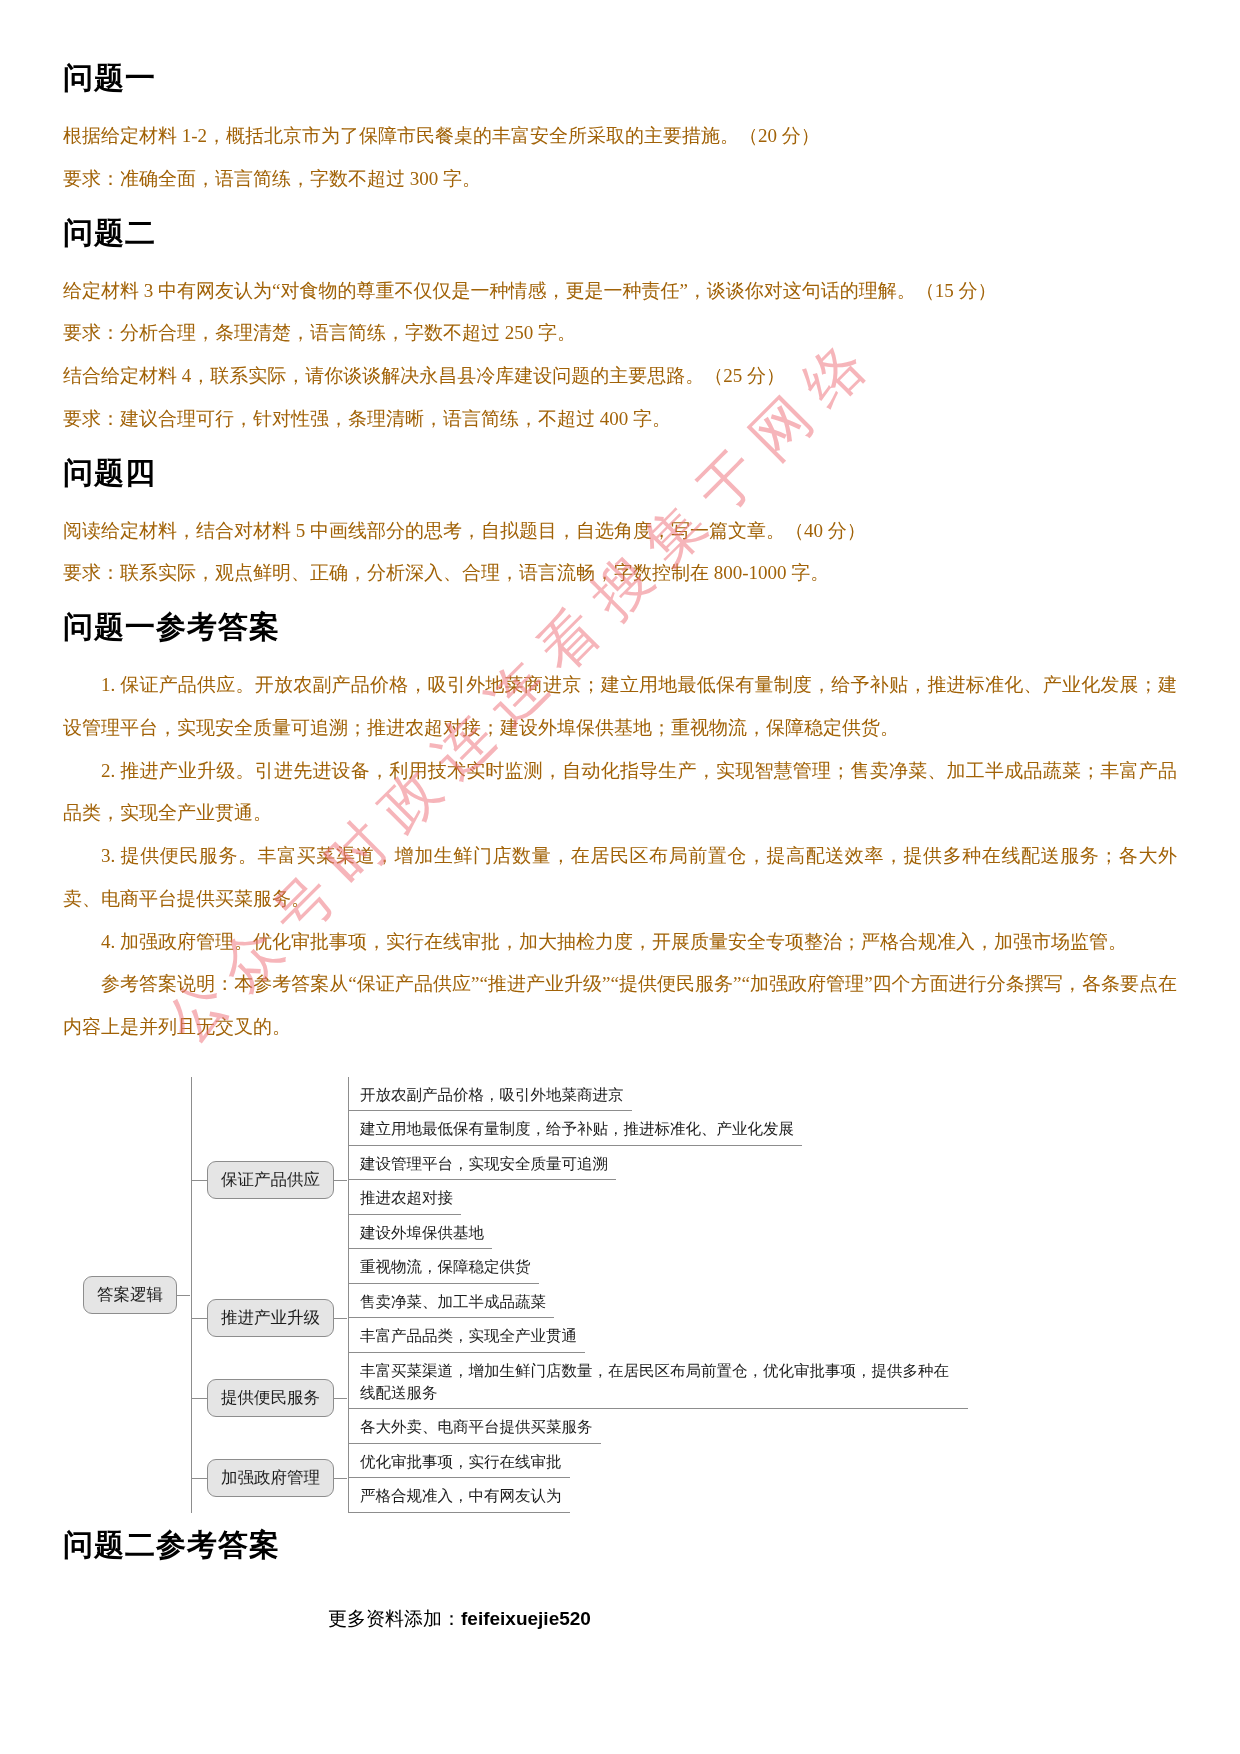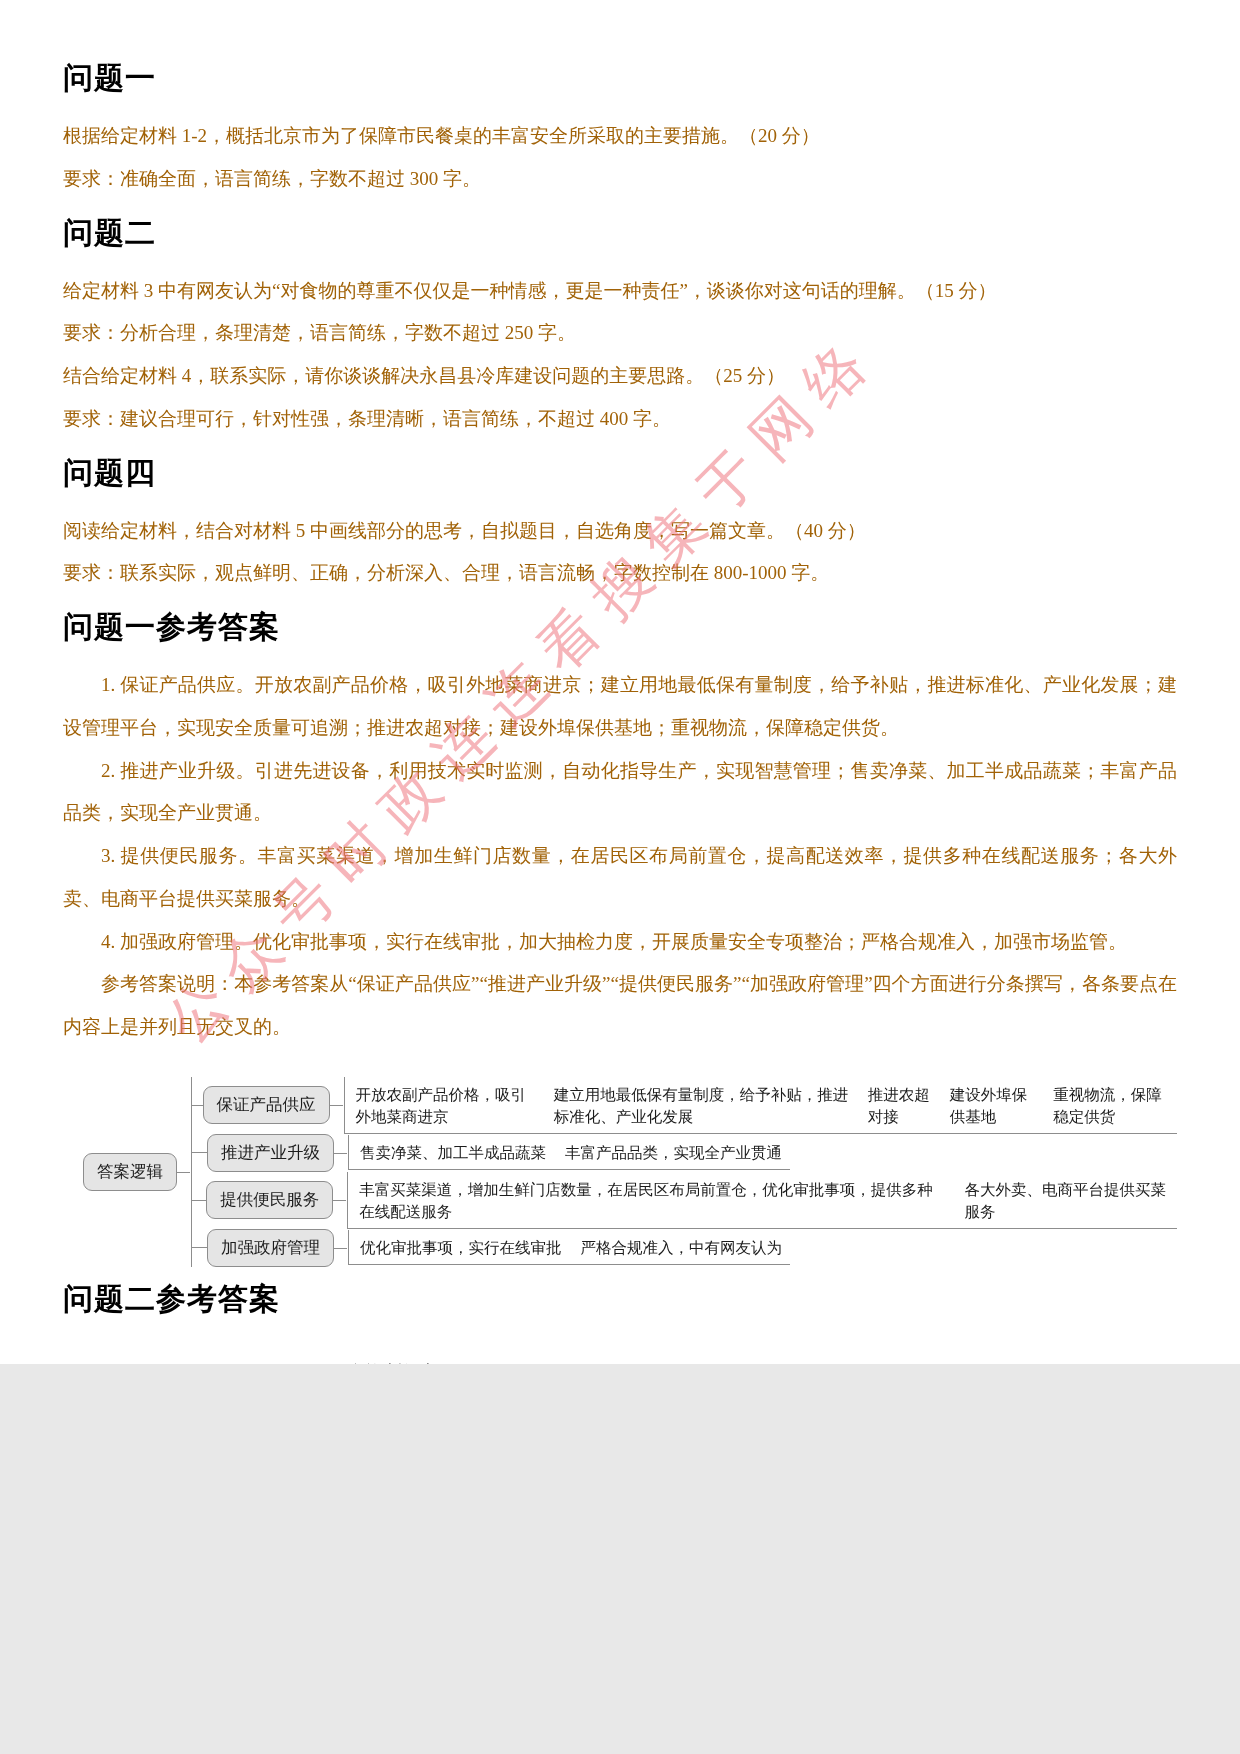--- a/index.html
+++ b/index.html
@@ -1,18 +1,18 @@
 <!DOCTYPE html>
 <html><head>
 <meta charset="utf-8">
 <style>
   html,body{margin:0;padding:0;background:#e8e8e8;}
   .page{
     position:relative;
-    width:1240px;height:1364px;
+    width:1240px;height:1754px;
     margin:0 auto;
     background:#ffffff;
     box-sizing:border-box;
     padding:58px 63px 12px 63px;
     overflow:hidden;
     font-family:"Liberation Serif","DejaVu Serif",serif;
     color:#1a1a1a;
   }
   h1.q-heading{
     font-size:30px;
@@ -65,21 +65,21 @@
     display:flex;align-items:center;
   }
   .branch::before{
     content:"";
     display:block;
     width:15px;height:0;
     border-top:1.5px solid #8d8d8d;
     align-self:center;
   }
   .leaves{
-    display:flex;flex-direction:row;
+    display:flex;flex-direction:column;
     margin-left:14px;
     border-left:1.5px solid #8d8d8d;
   }
   .leaf{
     width:fit-content;
     max-width:600px;
     border-bottom:1.5px solid #8d8d8d;
     font-size:15.5px;
     line-height:1.45;
     padding:7px 8px 4px 11px;
@@ -143,20 +143,21 @@
 
   <div class="mindmap">
     <div class="mm-box">答案逻辑</div>
     <div class="branches">
 
       <div class="branch">
         <div class="mm-box">保证产品供应</div>
         <div class="leaves">
           <div class="leaf">开放农副产品价格，吸引外地菜商进京</div>
           <div class="leaf">建立用地最低保有量制度，给予补贴，推进标准化、产业化发展</div>
+          <div class="leaf">建设管理平台，实现安全质量可追溯</div>
           <div class="leaf">推进农超对接</div>
           <div class="leaf">建设外埠保供基地</div>
           <div class="leaf">重视物流，保障稳定供货</div>
         </div>
       </div>
 
       <div class="branch">
         <div class="mm-box">推进产业升级</div>
         <div class="leaves">
           <div class="leaf">售卖净菜、加工半成品蔬菜</div>

